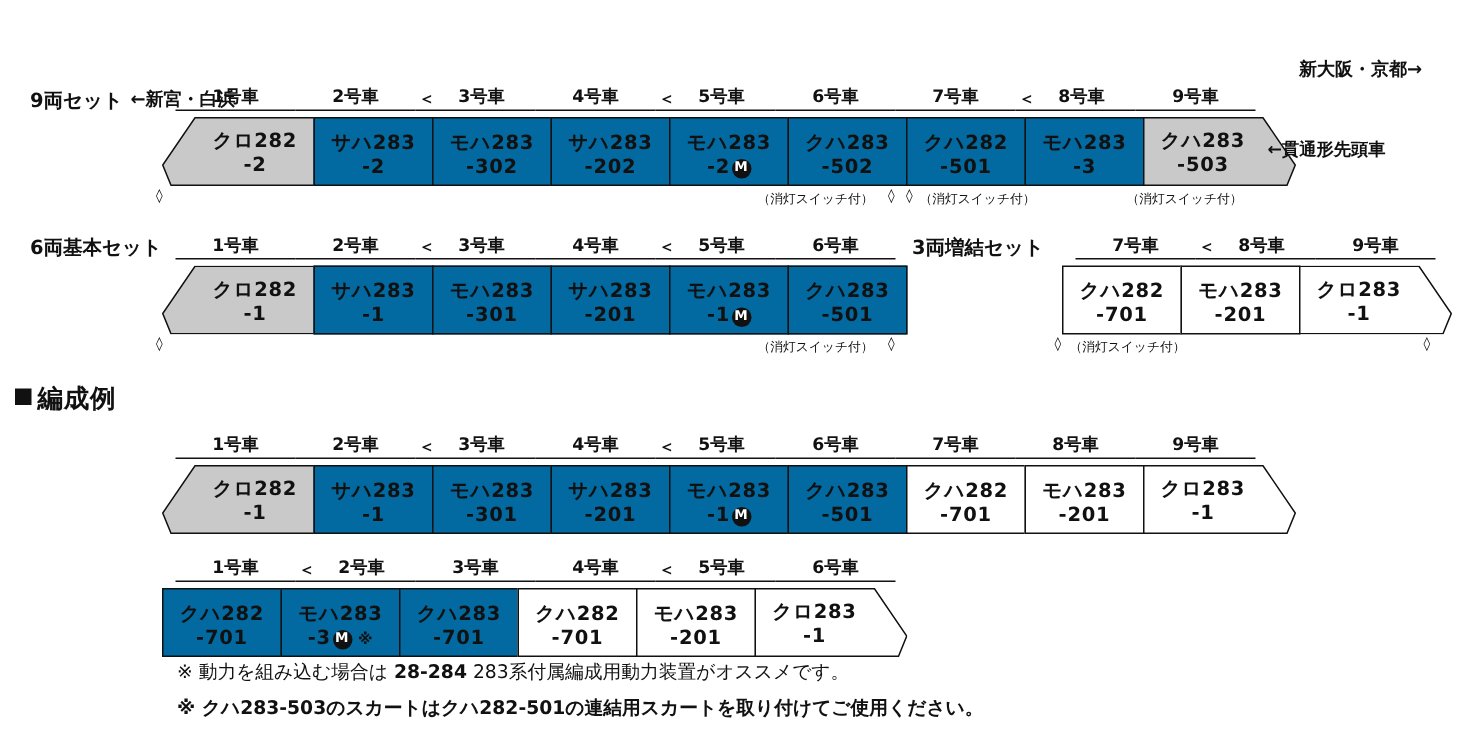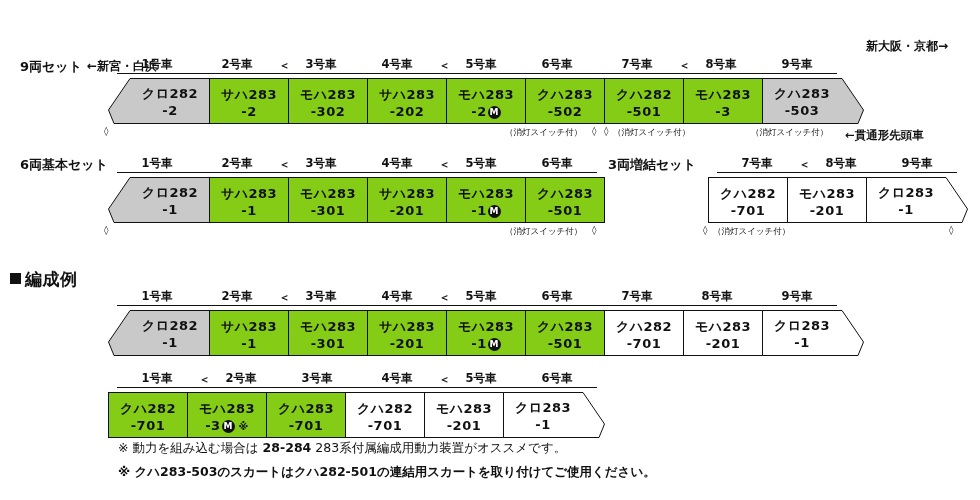--- a/index.html
+++ b/index.html
@@ -84,21 +84,21 @@
   }
   .car {
     position: absolute;
     box-sizing: border-box;
     border: 1px solid #111;
     background: #ffffff;
     text-align: center;
     overflow: hidden;
   }
   .car.shaded {
-    background: #84cc16;
+    background: #0369a1;
   }
   .car .l1 {
     position: absolute;
     left: 0; right: 0;
     top: 7px;
     font-size: 13px;
     font-weight: bold;
     letter-spacing: 0.5px;
   }
   .car .l2 {
@@ -232,21 +232,21 @@
         <div class="l2" style="right: 22px;">-503</div>
       </div>
     </div>
 
   <div class="tiny" style="left:505px; top:127px;">（消灯スイッチ付）</div>
   <div class="tiny" style="left:613px; top:127px;">（消灯スイッチ付）</div>
   <div class="tiny" style="left:751px; top:127px;">（消灯スイッチ付）</div>
   <div class="tick" style="left:104px; top:127px;">◊</div>
   <div class="tick" style="left:592px; top:127px;">◊</div>
   <div class="tick" style="left:604px; top:127px;">◊</div>
-  <div class="arrow-note" style="left:845px; top:92px;margin-top:36px;">←貫通形先頭車</div>
+  <div class="arrow-note" style="left:845px; top:92px;">←貫通形先頭車</div>
 
   <div class="setlabel" style="left:20px; top:156px;">6両基本セット</div>
   <div class="setlabel" style="left:608px; top:156px;">3両増結セット</div>
 
   <div class="carno" style="left:117px; top:156px; width:80px;">1号車</div>
   <div class="carno-rule" style="left:117px; top:172px; width:80px;"></div>
 
   <div class="carno" style="left:197px; top:156px; width:80px;">2号車</div>
   <div class="carno-rule" style="left:197px; top:172px; width:80px;"></div>
 
@@ -321,21 +321,21 @@
       </div>
     </div>
 
   <div class="tiny" style="left:505px; top:226px;">（消灯スイッチ付）</div>
   <div class="tiny" style="left:713px; top:226px;">（消灯スイッチ付）</div>
   <div class="tick" style="left:104px; top:226px;">◊</div>
   <div class="tick" style="left:592px; top:226px;">◊</div>
   <div class="tick" style="left:703px; top:226px;">◊</div>
   <div class="tick" style="left:949px; top:226px;">◊</div>
 
-  <div class="section-title" style="left:10px; top:268px;">
+  <div class="section-title" style="left:10px; top:254px;">
     <span class="sq-marker"></span><span>編成例</span>
   </div>
 
   <div class="carno" style="left:117px; top:289px; width:80px;">1号車</div>
   <div class="carno-rule" style="left:117px; top:305px; width:80px;"></div>
 
   <div class="carno" style="left:197px; top:289px; width:80px;">2号車</div>
   <div class="carno-rule" style="left:197px; top:305px; width:80px;"></div>
 
   <div class="chev" style="left:279px; top:292px;">＜</div>

